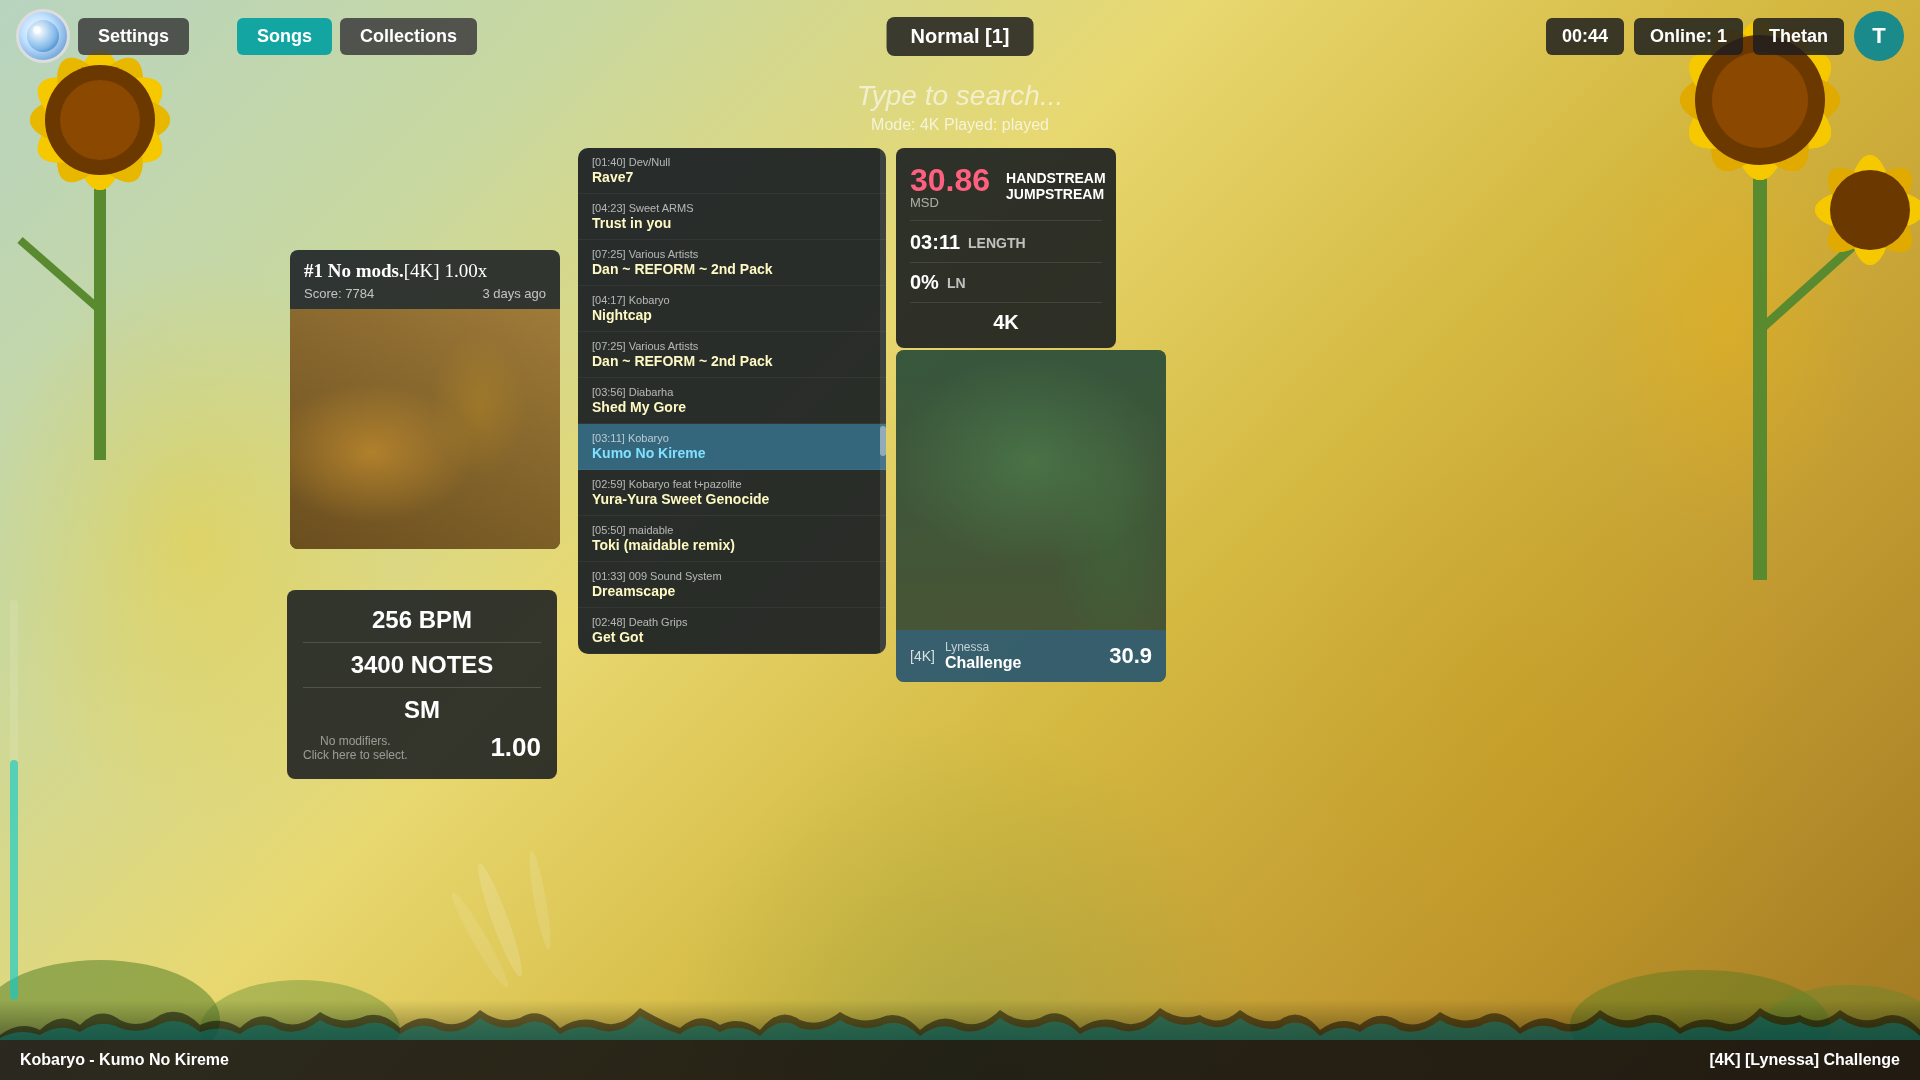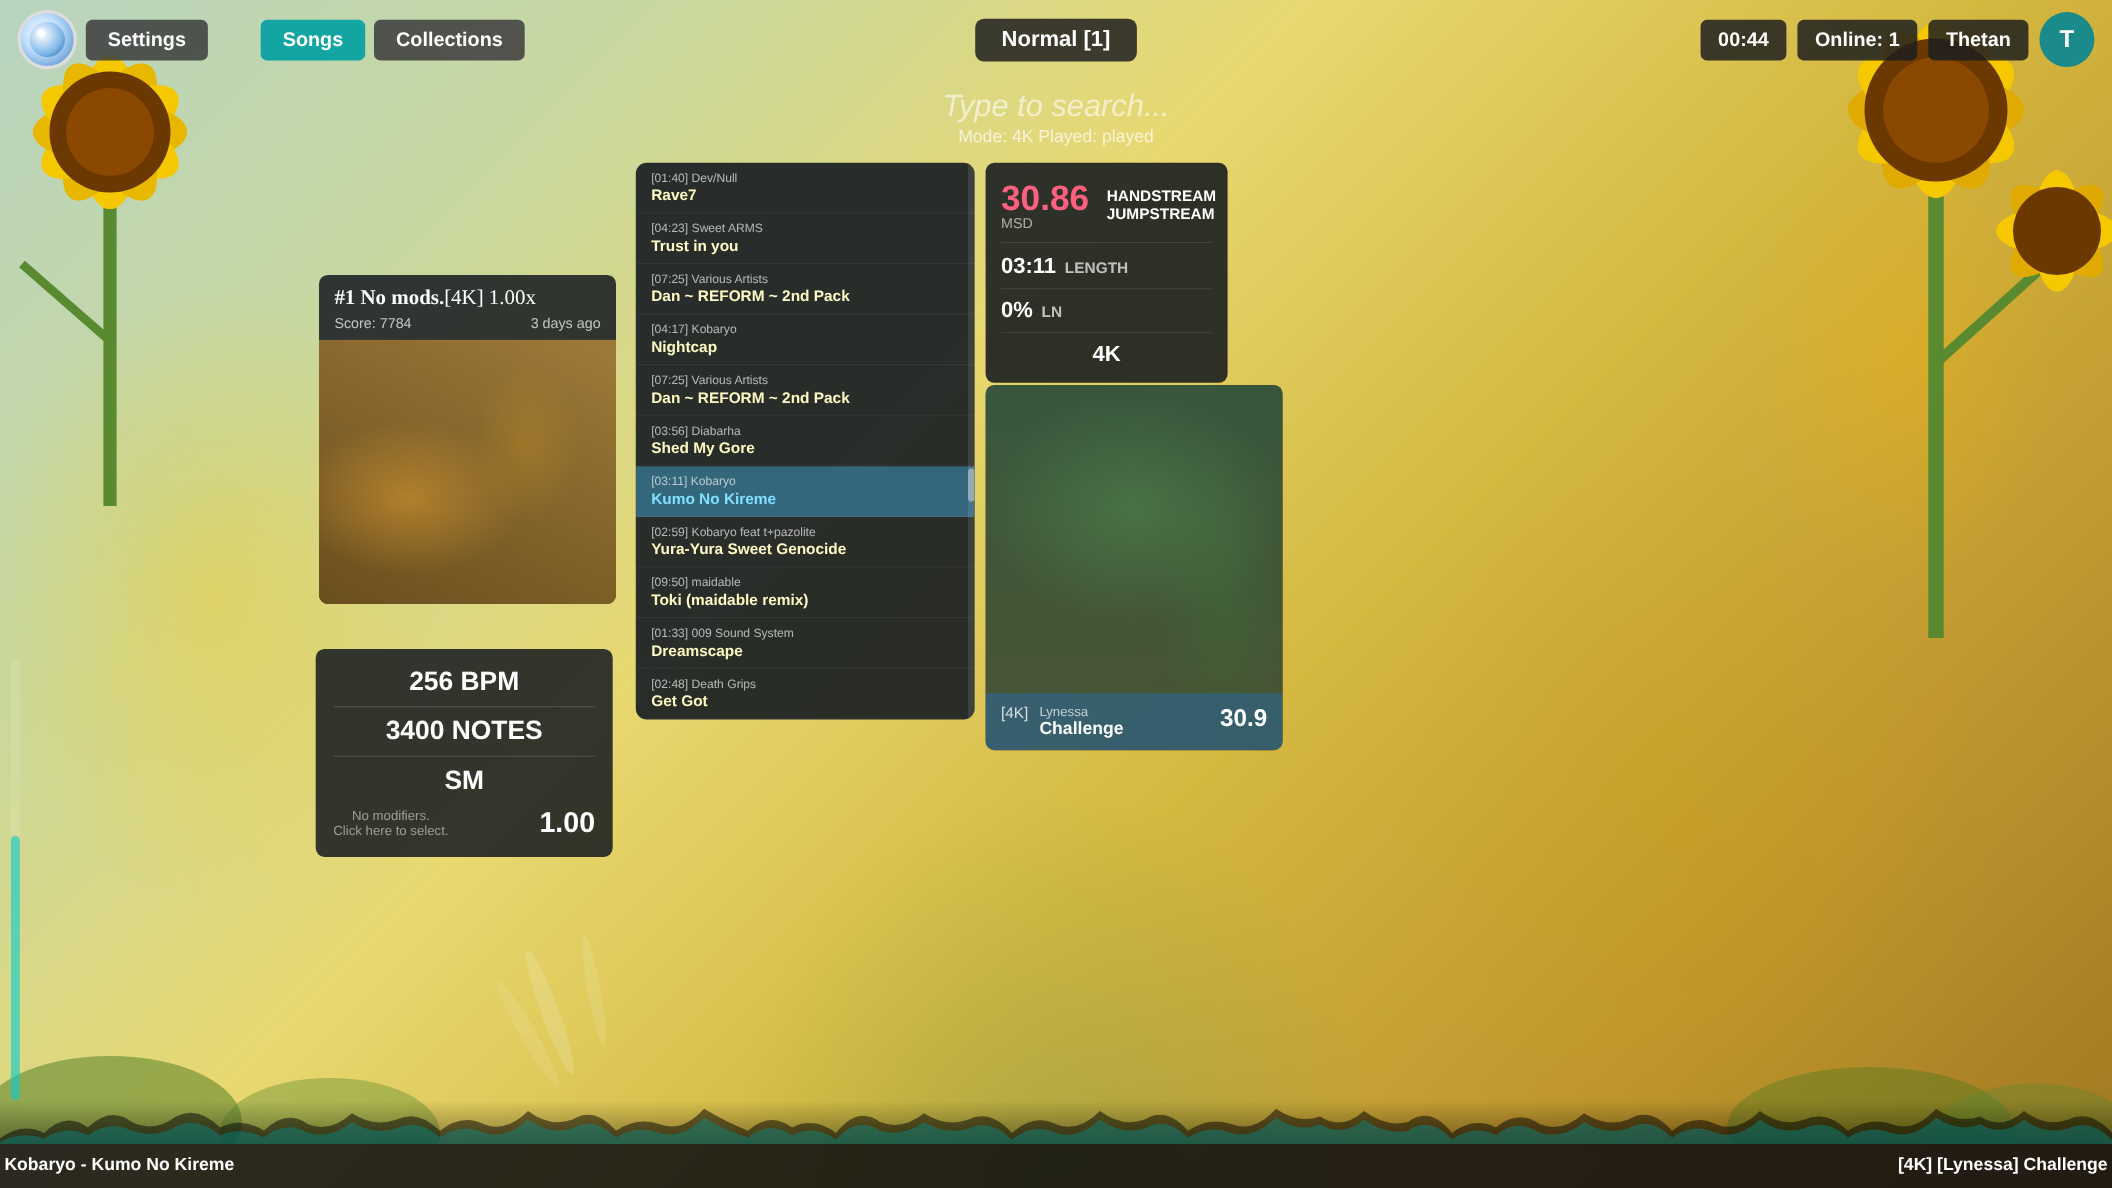--- a/index.html
+++ b/index.html
@@ -404,21 +404,21 @@
       width: 100%;
       height: 100%;
       background:
         radial-gradient(ellipse 200px 150px at 50% 40%, rgba(100,180,100,0.3) 0%, transparent 70%),
         radial-gradient(ellipse 100px 200px at 80% 70%, rgba(60,120,60,0.3) 0%, transparent 60%);
     }
     .diff-footer {
       padding: 10px 14px;
       display: flex;
       gap: 10px;
-      align-items: flex-start;
+      align-items: center;
       background: rgba(60,140,180,0.5);
     }
     .diff-key {
       font-size: 14px;
       color: rgba(255,255,255,0.8);
     }
     .diff-name-col {
       display: flex;
       flex-direction: column;
     }
@@ -440,21 +440,21 @@
     
     .status-bar {
       position: absolute;
       bottom: 0;
       left: 0;
       right: 0;
       height: 40px;
       background: rgba(10,10,15,0.85);
       display: flex;
       align-items: center;
-      padding: 0 4px;
+      padding: 0 20px;
       z-index: 10;
     }
     .status-left {
       font-size: 16px;
       color: #fff;
       font-weight: 600;
     }
     .status-right {
       margin-left: auto;
       font-size: 16px;
@@ -639,21 +639,21 @@
     </div>
       <div class="song-item active">
       <div class="artist">[03:11] Kobaryo</div>
       <div class="title">Kumo No Kireme</div>
     </div>
       <div class="song-item">
       <div class="artist">[02:59] Kobaryo feat t+pazolite</div>
       <div class="title">Yura-Yura Sweet Genocide</div>
     </div>
       <div class="song-item">
-      <div class="artist">[09:50] maidable</div>
+      <div class="artist">[05:50] maidable</div>
       <div class="title">Toki (maidable remix)</div>
     </div>
       <div class="song-item">
       <div class="artist">[01:33] 009 Sound System</div>
       <div class="title">Dreamscape</div>
     </div>
       <div class="song-item">
       <div class="artist">[02:48] Death Grips</div>
       <div class="title">Get Got</div>
     </div>

